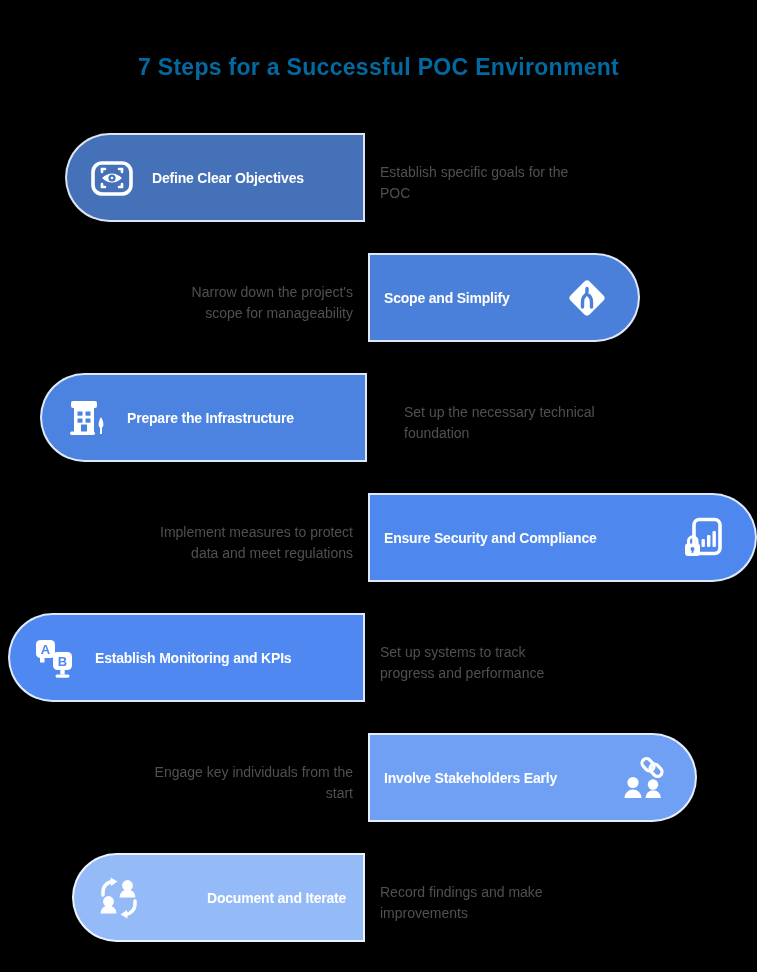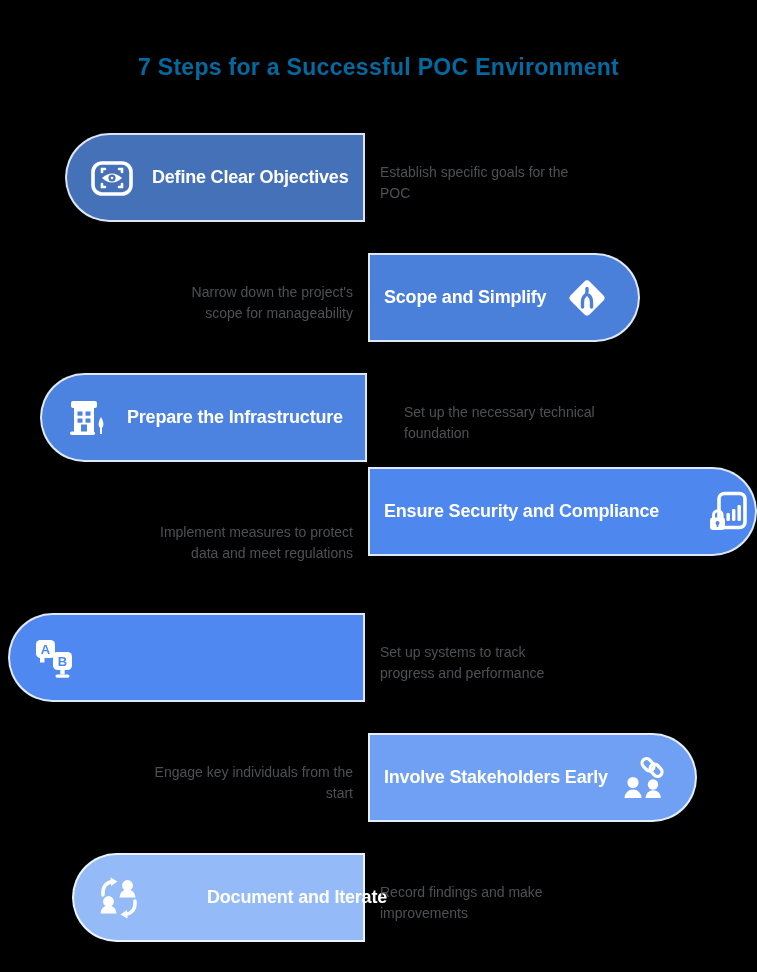--- a/index.html
+++ b/index.html
@@ -5,33 +5,33 @@
   html,body{margin:0;padding:0;background:#000;}
   #canvas{position:relative;width:757px;height:972px;background:#000;overflow:hidden;
           font-family:"Liberation Sans",sans-serif;}
   .title{position:absolute;top:54px;left:0;width:757px;text-align:center;
          font-size:23px;font-weight:bold;color:#0369a1;letter-spacing:0.3px;}
   .pill{position:absolute;height:89px;display:flex;align-items:center;box-sizing:border-box;
         border:2px solid rgba(255,255,255,0.82);}
   .pill.left{border-radius:48px 0 0 48px;padding-left:22px;}
   .pill.right{border-radius:0 48px 48px 0;padding-left:14px;padding-right:28px;
               justify-content:space-between;}
-  .pill-label{font-size:18px;font-weight:bold;color:#fff;letter-spacing:-0.2px;white-space:nowrap;}
+  .pill-label{font-size:14px;font-weight:bold;color:#fff;letter-spacing:-0.2px;white-space:nowrap;}
   .pill.left .pill-label{margin-left:17px;}
   .icon{width:46px;height:46px;flex:0 0 auto;display:block;}
   .accent{fill:var(--c,#4a80d8);}
   .accent-stroke{stroke:var(--c,#4a80d8);}
   .desc{position:absolute;font-size:14px;line-height:21px;color:#4e5154;
         white-space:pre-line;width:250px;}
   .desc.align-right{text-align:right;}
   
   .pill-1{left:65px;top:133px;width:300px;}
   .pill-2{left:368px;top:253px;width:272px;}
   .pill-3{left:40px;top:373px;width:327px;}
-  .pill-4{left:368px;top:467px;width:389px;gap:47px;}
+  .pill-4{left:368px;top:493px;width:389px;gap:47px;}
   .pill-5{left:8px;top:613px;width:357px;}
   .pill-6{left:368px;top:733px;width:329px;}
   .pill-7{left:72px;top:853px;width:293px;gap:48px;}
   .desc-1{left:380px;top:162px;}
   .desc-2{left:113px;top:282px;width:240px;}
   .desc-3{left:376px;top:402px;margin-left:28px;}
   .desc-4{left:113px;top:522px;width:240px;}
   .desc-5{left:380px;top:642px;}
   .desc-6{left:113px;top:762px;width:240px;}
   .desc-7{left:380px;top:882px;}
@@ -116,20 +116,21 @@
   <div class="pill left pill-5" style="background-color: rgb(79, 136, 240); --c: #4F88F0;">
     <svg class="icon" viewBox="0 0 46 46">
       <rect x="4" y="5" width="19" height="18" rx="4.5" fill="#fff"></rect>
       <text class="accent" x="13.5" y="19" font-size="13" text-anchor="middle">A</text>
       <rect x="8" y="23" width="4.5" height="4.5" fill="#fff"></rect>
       <rect x="21" y="17" width="19" height="18" rx="4.5" fill="#fff"></rect>
       <text class="accent" x="30.5" y="31" font-size="13" text-anchor="middle">B</text>
       <rect x="28.3" y="35" width="4.4" height="4.5" fill="#fff"></rect>
       <rect x="23.5" y="39.5" width="14" height="3.2" rx="1.6" fill="#fff"></rect>
     </svg>
+    <span class="pill-label">Establish Monitoring and KPIs</span>
   </div>
   <div class="desc desc-5">Set up systems to track
 progress and performance</div>
 
   <div class="pill right pill-6" style="background-color: rgb(111, 160, 244); --c: #6FA0F4;">
     <span class="pill-label">Involve Stakeholders Early</span>
     <svg class="icon" viewBox="0 0 46 46">
       <g fill="none" stroke="#fff" stroke-width="3.2">
         <rect x="22.5" y="3" width="9" height="13.5" rx="4.5" transform="rotate(-42 27 9.75)"></rect>
         <rect x="30.5" y="8.5" width="9" height="13.5" rx="4.5" transform="rotate(-42 35 15.25)"></rect>

